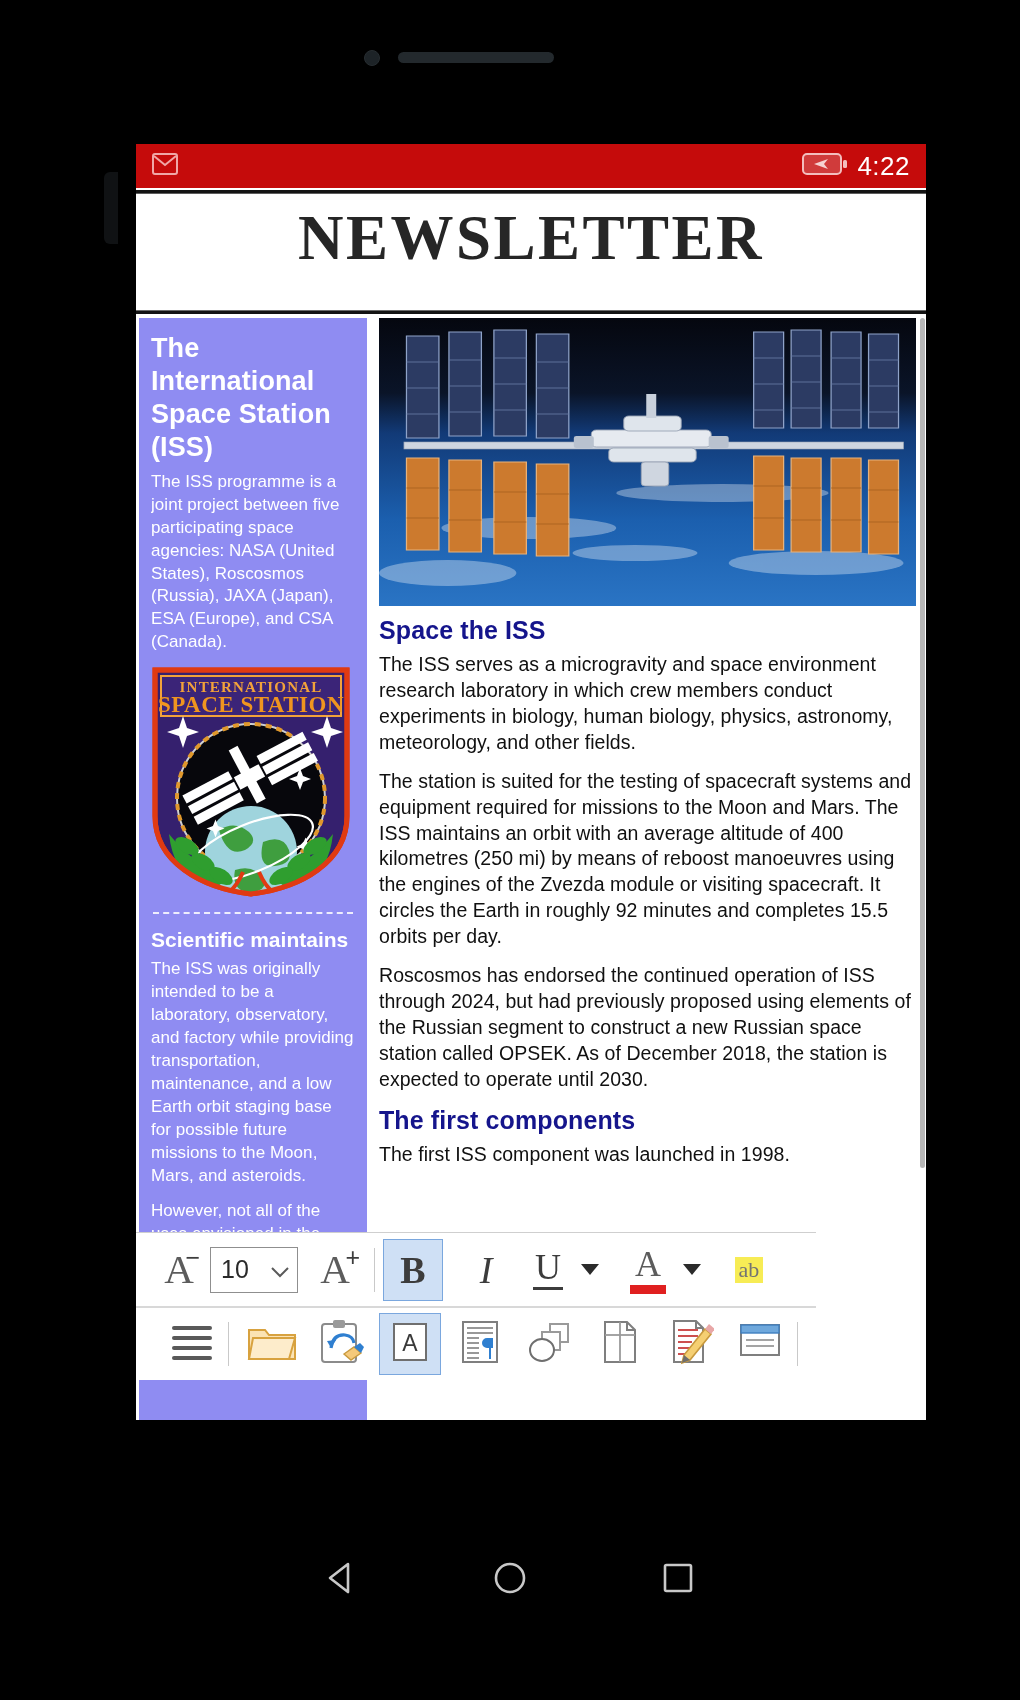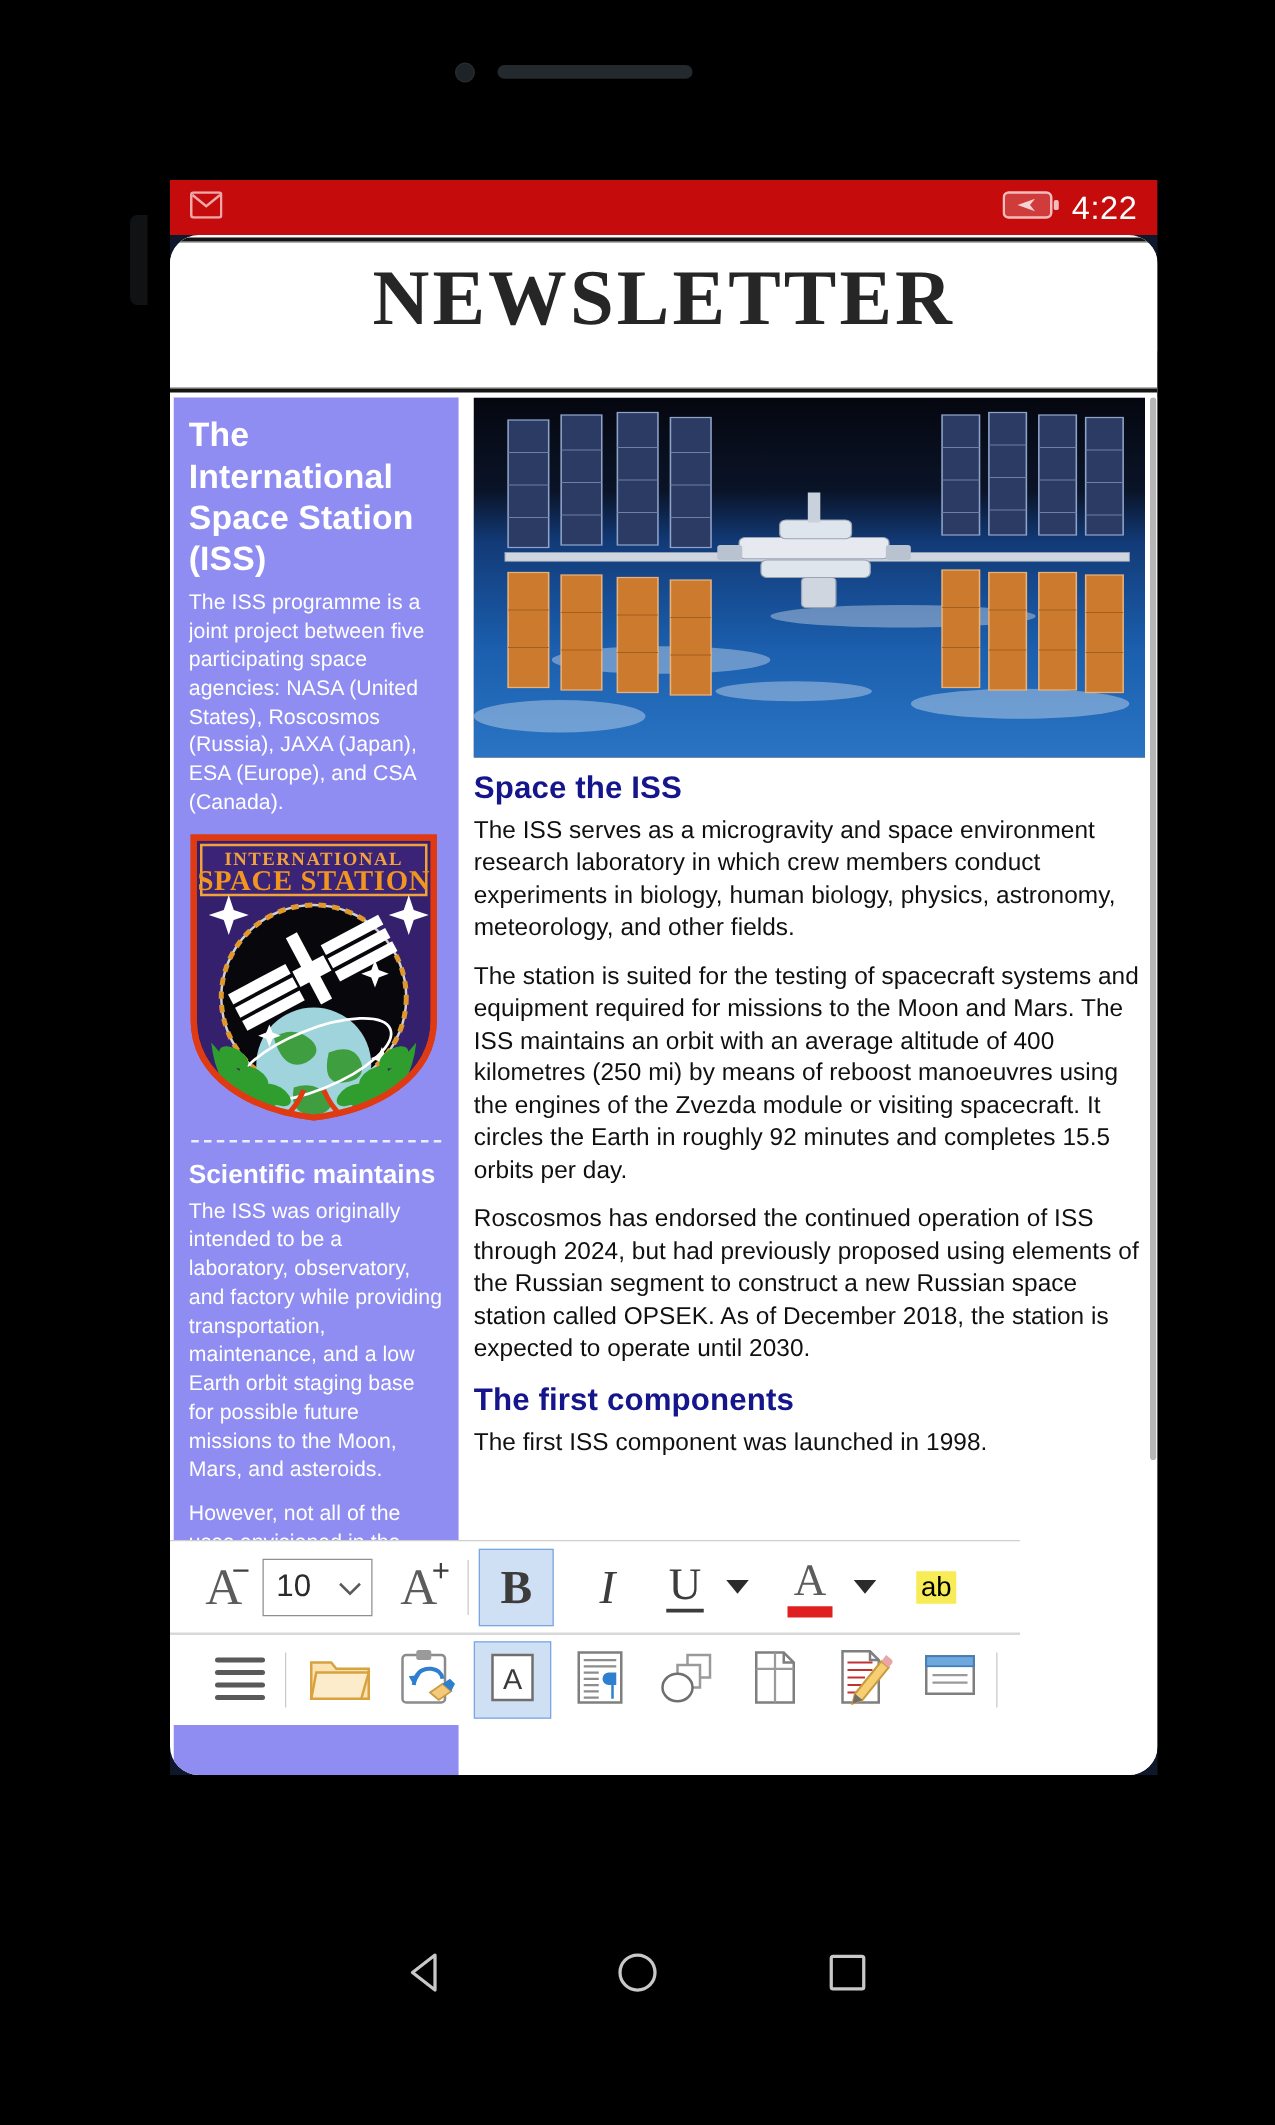--- a/index.html
+++ b/index.html
@@ -50,21 +50,21 @@
   .statusbar .left { display: flex; align-items: center; gap: 8px; }
   .sb-clock {
     color: #ffffff; font-size: 26px; font-weight: 400;
     letter-spacing: .5px; line-height: 1;
   }
   .sb-right { display: flex; align-items: center; gap: 9px; }
 
   
   .doc {
     position: relative; width: 100%; height: 1232px;
-    background: #fff; overflow: hidden; border-radius: 23px;
+    background: #fff; overflow: hidden;
   }
   .doc-rule-top {
     position: absolute; left: 0; right: 0; top: 2px; height: 4px;
     border-top: 3px solid #131313; border-bottom: 1px solid #5d5d5d;
     background: #fff;
   }
   .masthead {
     position: absolute; left: 0; right: 0; top: 7px; height: 86px;
     display: flex; align-items: center; justify-content: center;
     background: #fff;
@@ -488,21 +488,21 @@
           <span class="glyph-A" style="font-size:36px;">A</span>
           <span class="bar"></span>
         </span>
       </div>
       <div class="tb-btn" style="min-width:34px;">
         <span class="caret"></span>
       </div>
 
       <div class="tb-btn" style="margin-left:12px;width:56px;">
         <span class="hl">
-          <span style="font-family:Liberation Sans, sans-serif;font-size:22px;color:#000000;line-height:1;">ab</span>
+          <span style="font-family:Liberation Serif, serif;font-size:22px;color:#737373;line-height:1;">ab</span>
         </span>
       </div>
     </div>
 
     <div class="tb-row second">
       <div class="tb-btn" style="margin-left:22px;width:56px;">
         <span>
           <svg width="44" height="40" viewBox="0 0 44 40">
             <g stroke="#595959" stroke-width="4" stroke-linecap="round">
               <line x1="4" y1="6" x2="40" y2="6"></line>

